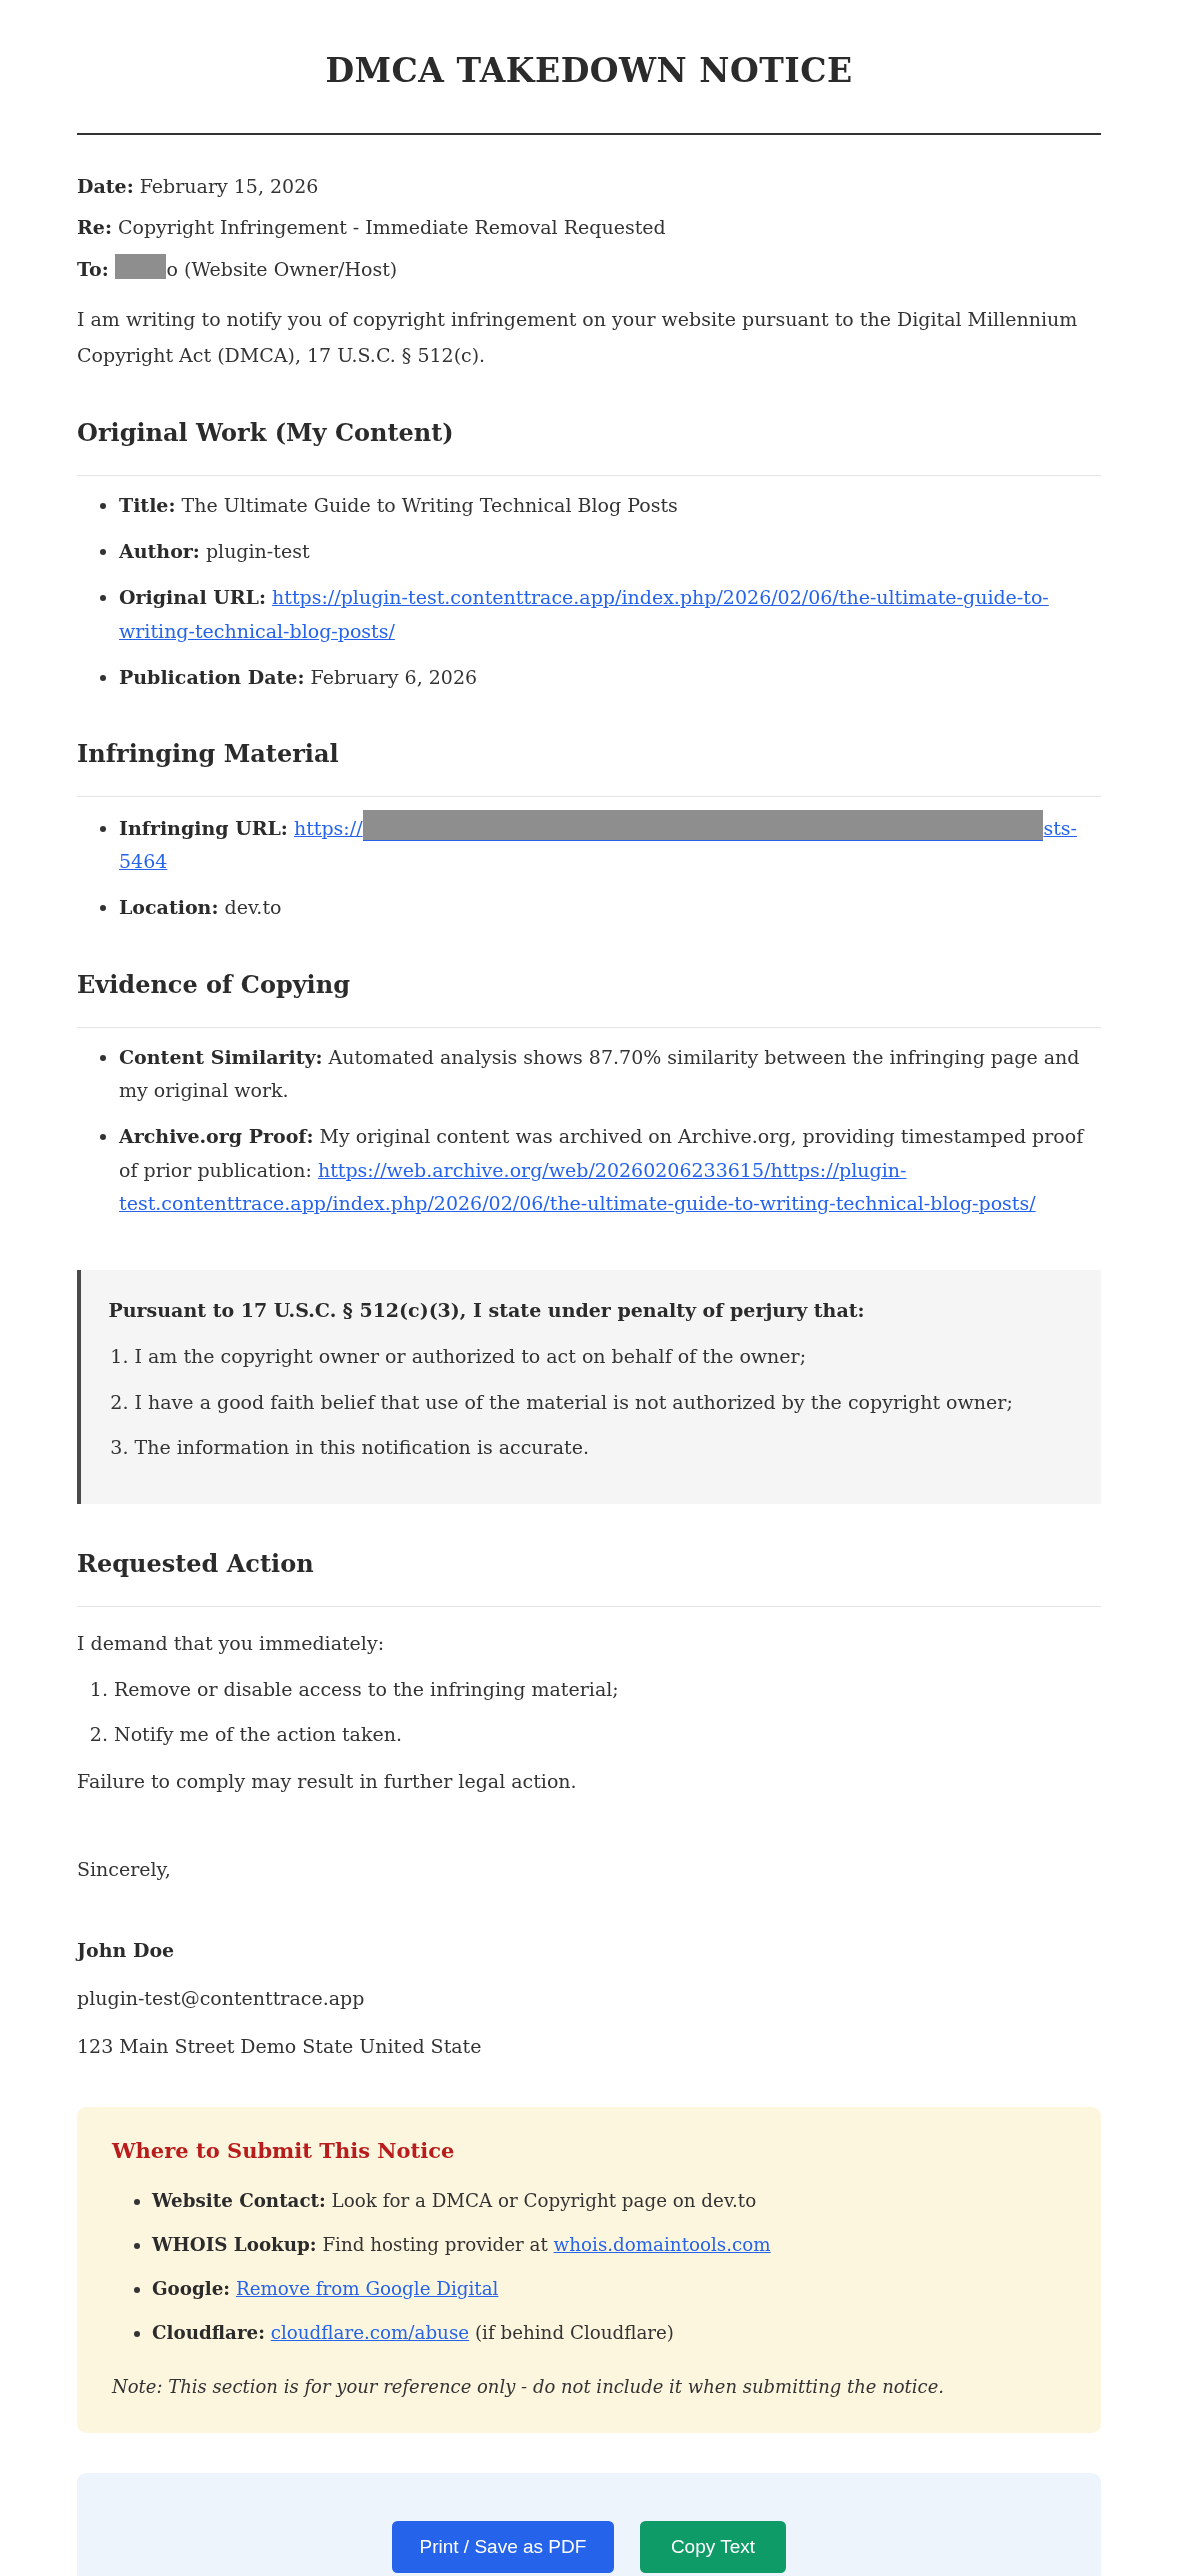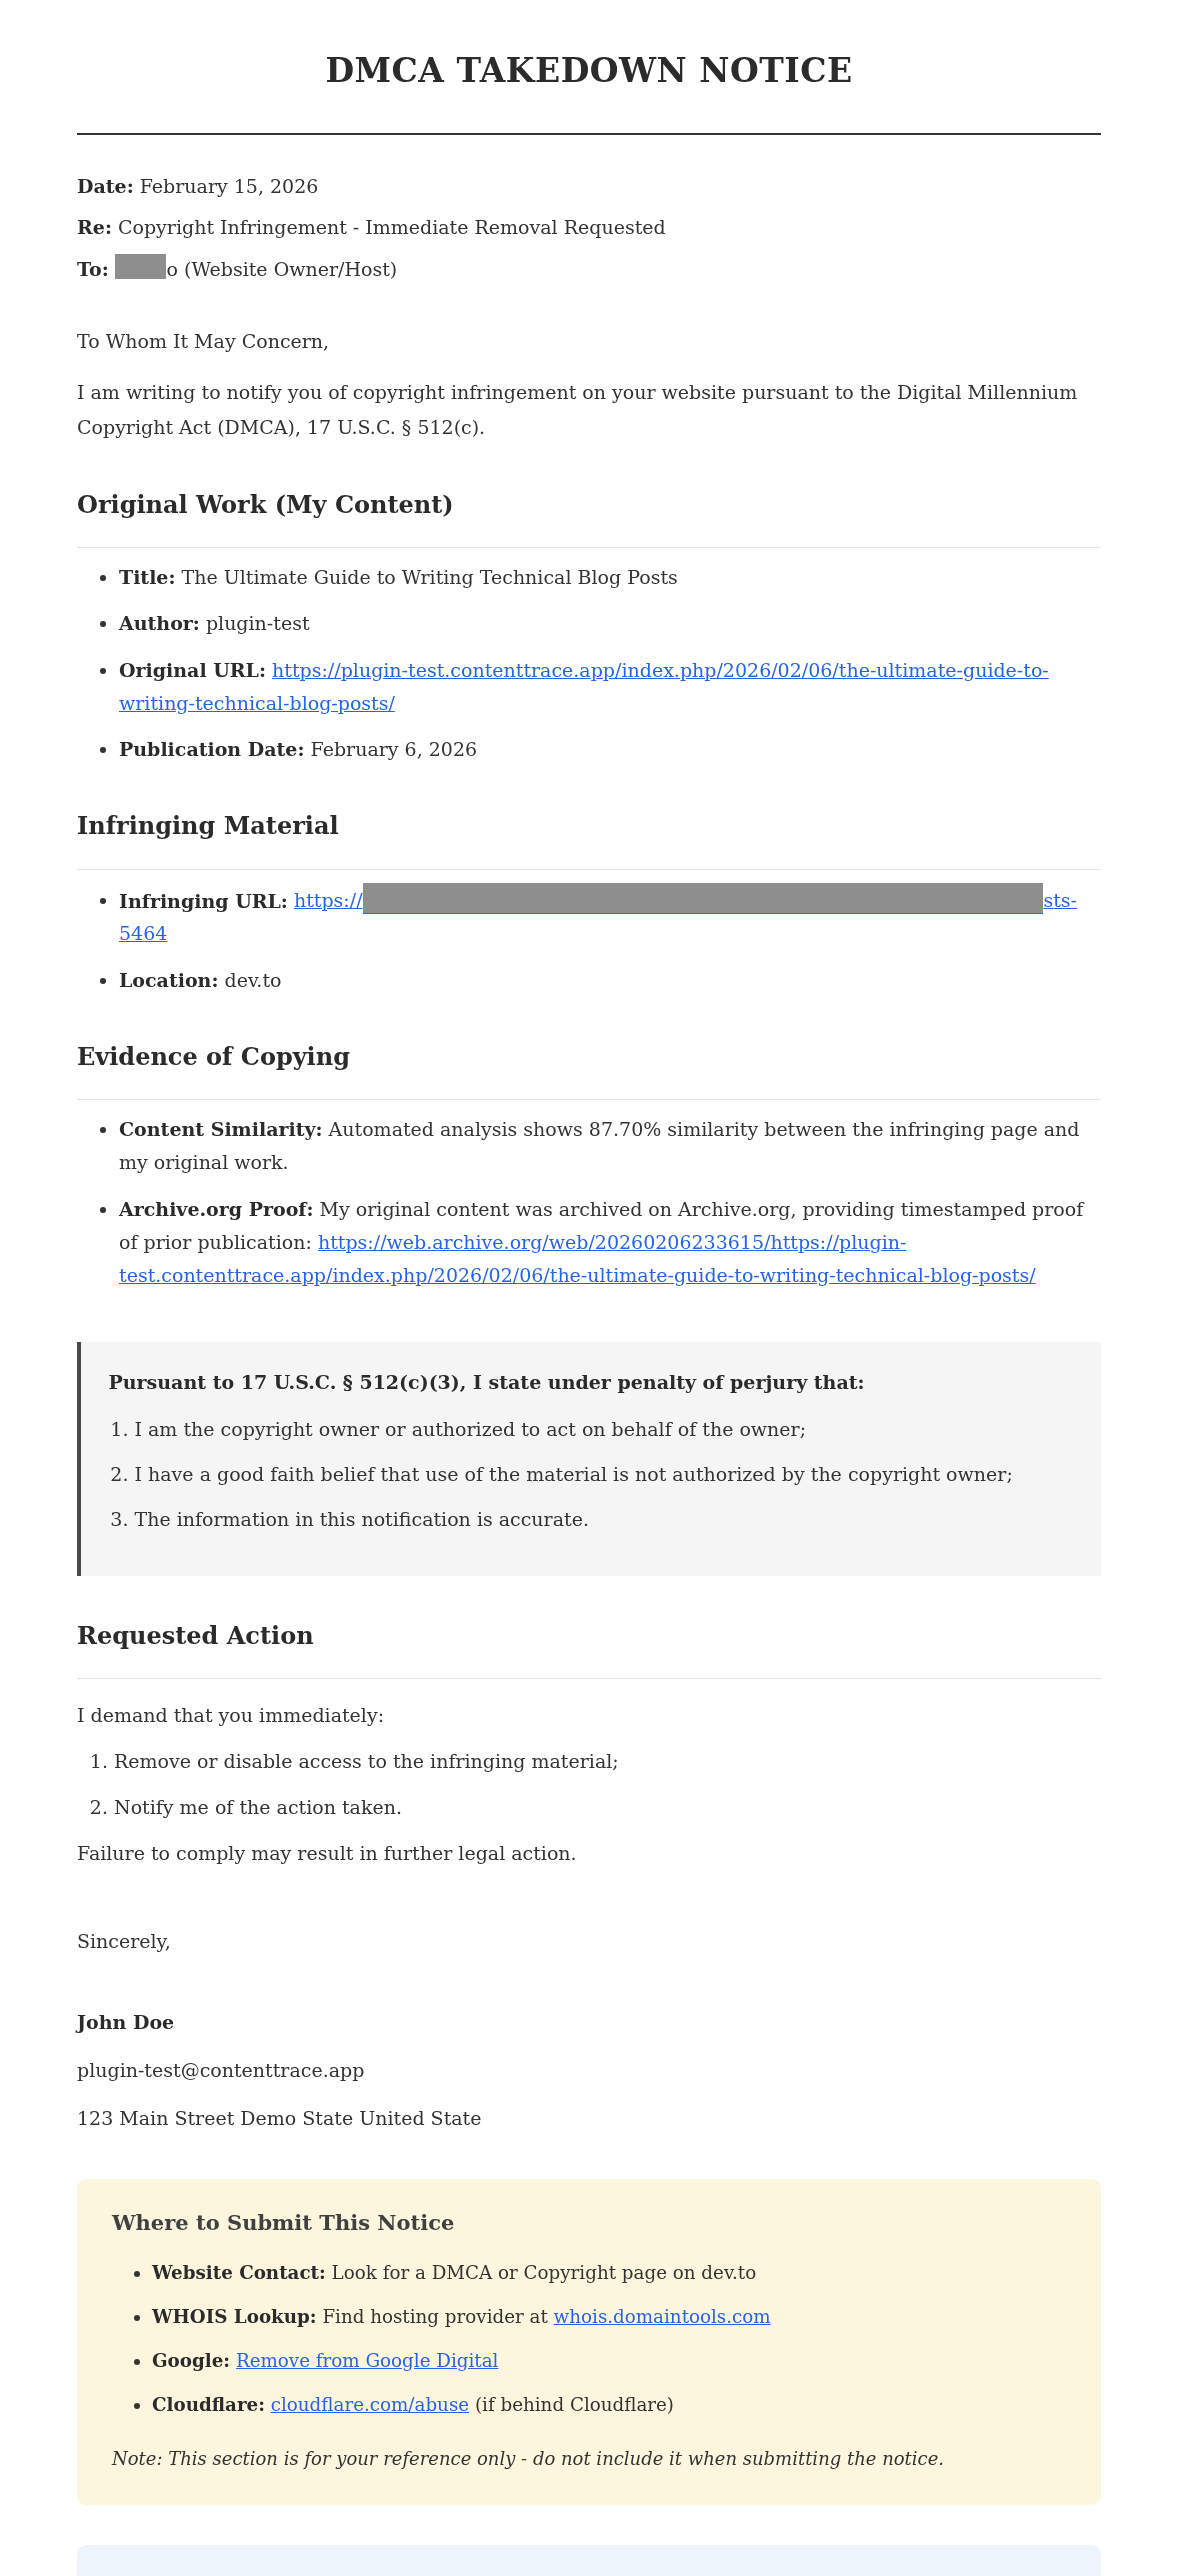--- a/index.html
+++ b/index.html
@@ -96,21 +96,21 @@
   .submit-box {
     margin: 44px 0 0 0;
     background: #fdf6de;
     border-radius: 9.2px;
     padding: 26px 35px 31px 35px;
     box-sizing: border-box;
   }
   .submit-box h3 {
     margin: 0;
     font-size: 21px;
-    color: #404040;
+    color: #b91c1c;
     font-weight: bold;
   }
   .submit-box ul { margin: 14.7px 0 0 0; padding-left: 24px; }
   .submit-box li { margin: 12px 16px; font-size: 18.3px; }
   .submit-note { margin: 22px 0 0 0; font-style: italic; font-size: 18px; }
 
   .actions-box {
     margin: 40px 0 0 0;
     background: #edf4fc;
     border-radius: 9.2px;
@@ -147,21 +147,20 @@
         <span class="label">Re:</span>
         <span>Copyright Infringement - Immediate Removal Requested</span>
       </p>
       <p>
         <span class="label">To:</span>
         <span class="redact redact-to"></span><span>o</span>
         <span>(Website Owner/Host)</span>
       </p>
     </div>
 
-    <p class="salutation">To Whom It May Concern,</p>
     <p class="intro">I am writing to notify you of copyright infringement on your website pursuant to the Digital Millennium Copyright Act (DMCA), 17 U.S.C. § 512(c).</p>
 
     <h2 class="section-heading">Original Work (My Content)</h2>
     <ul class="detail-list">
       <li>
         <span class="label">Title:</span>
         <span>The Ultimate Guide to Writing Technical Blog Posts</span>
       </li>
       <li>
         <span class="label">Author:</span>

